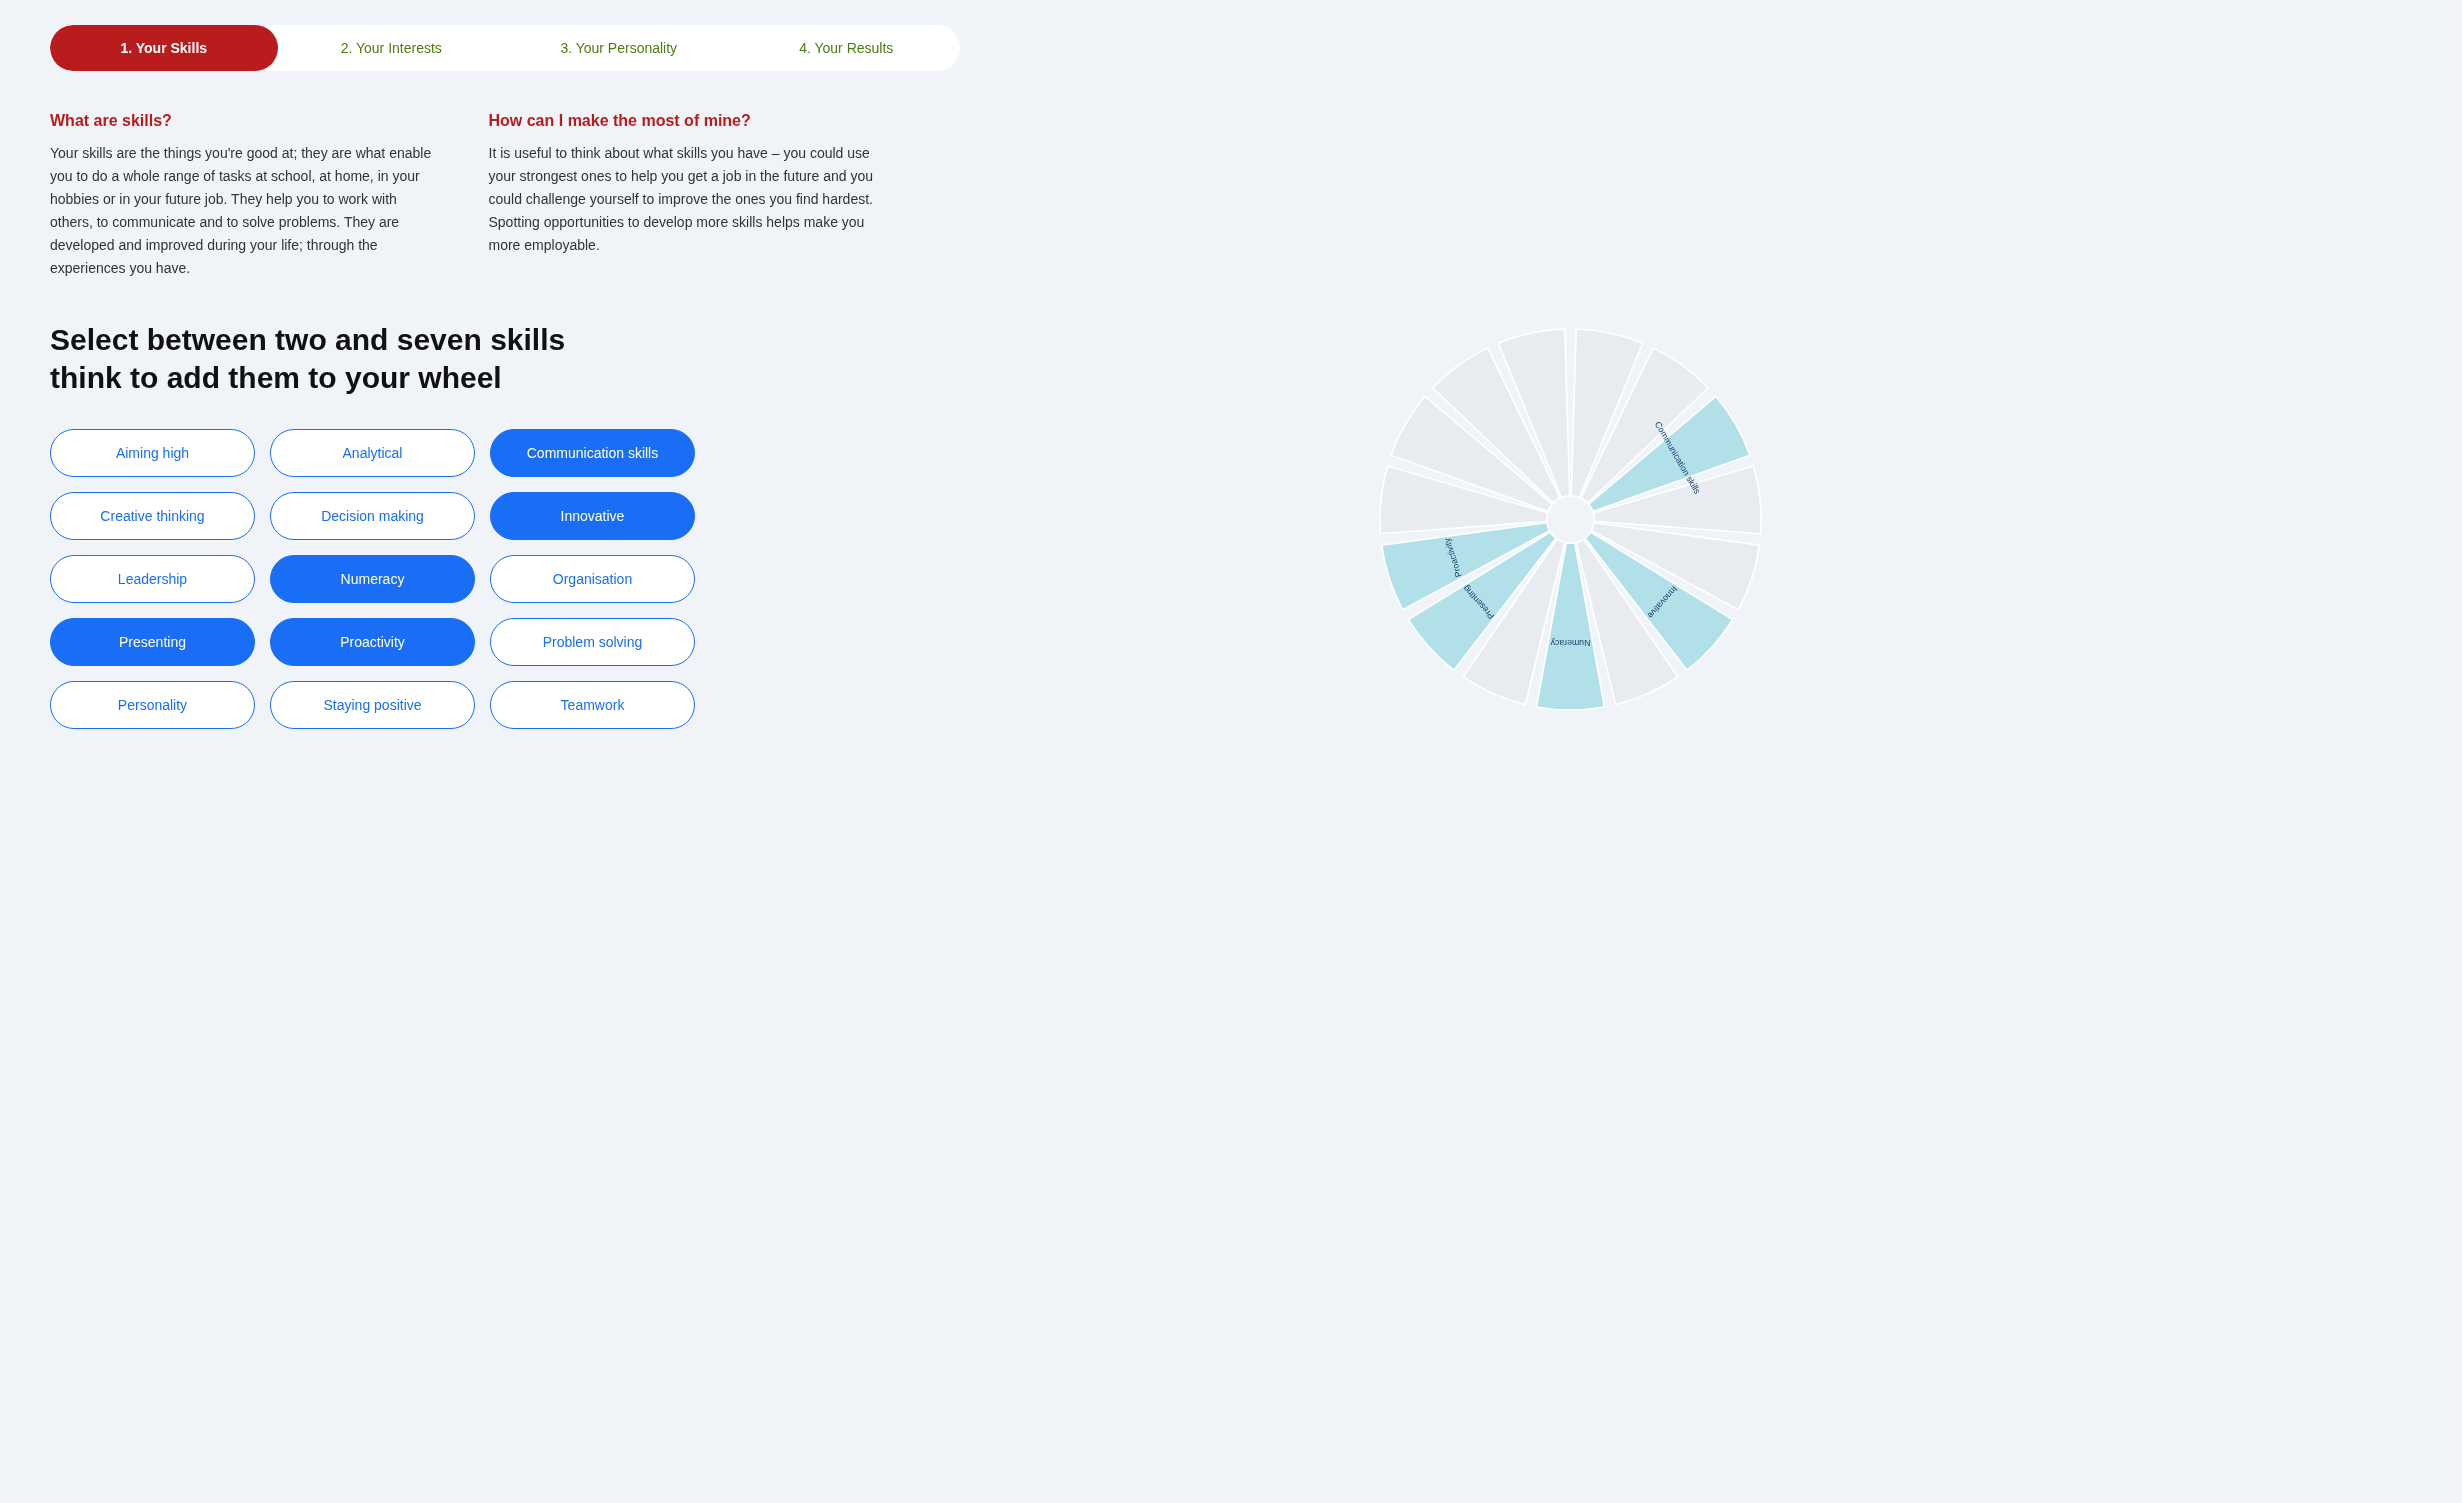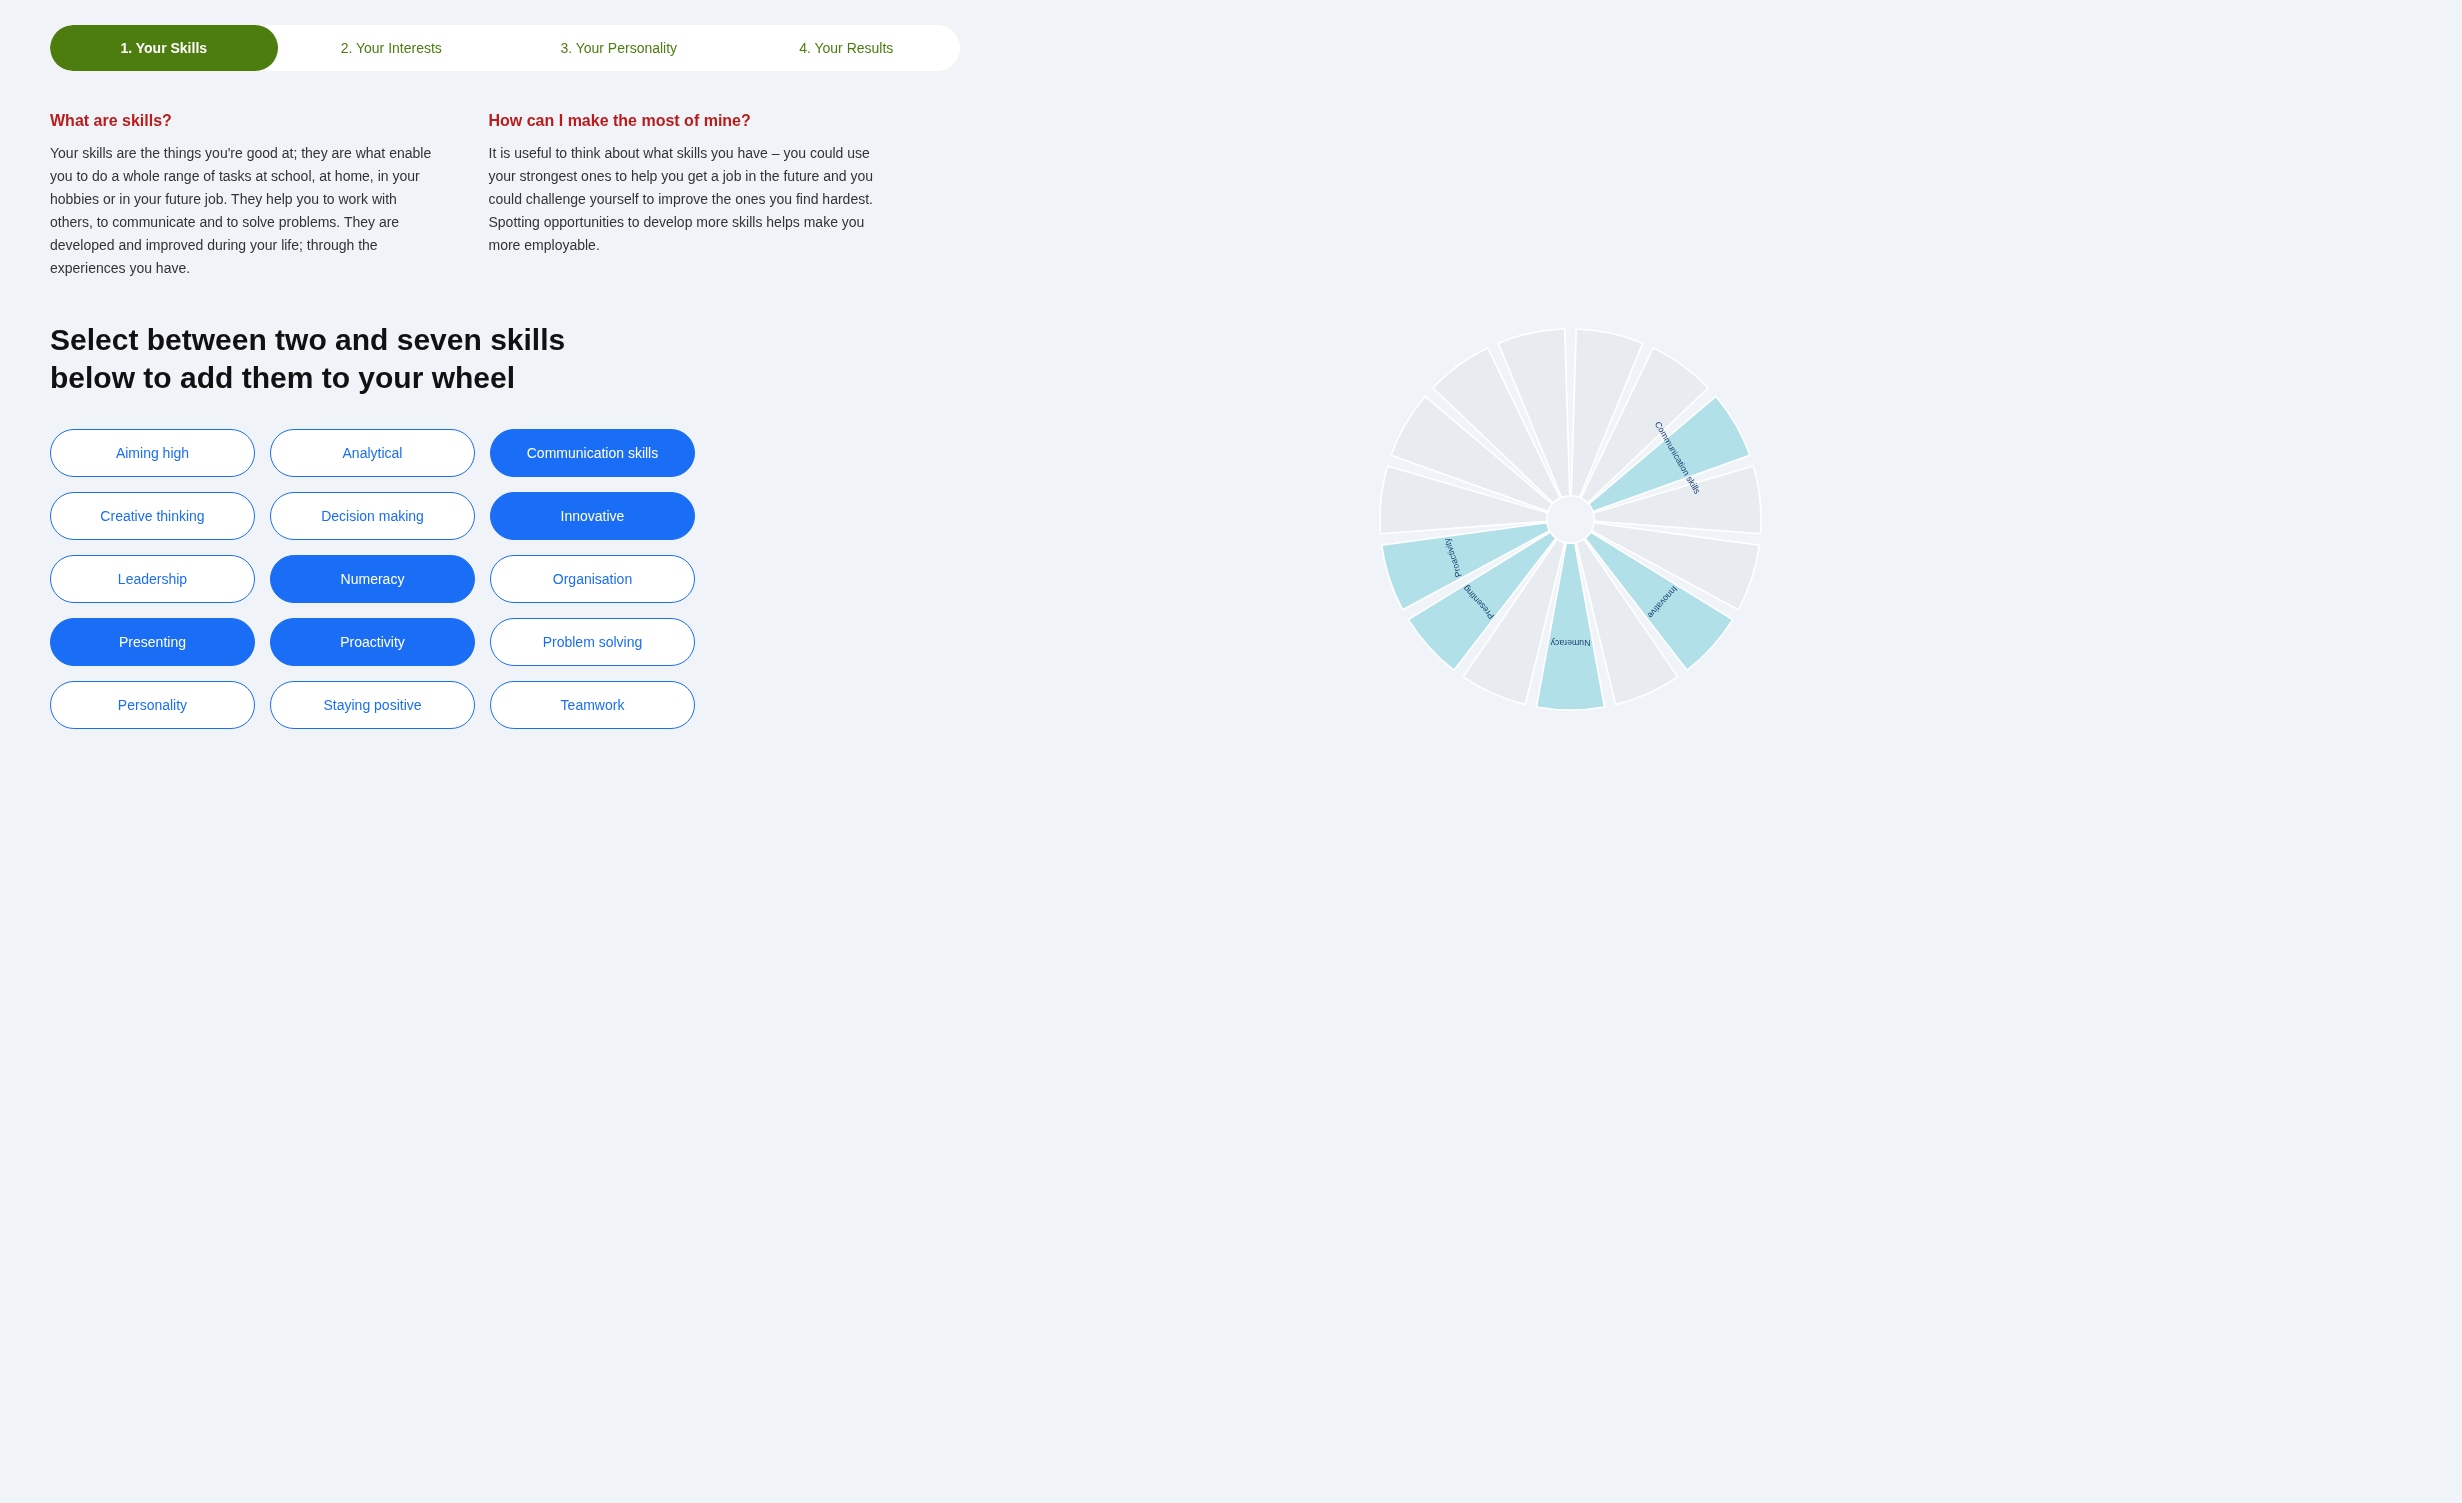--- a/index.html
+++ b/index.html
@@ -28,21 +28,21 @@
       text-align: center;
       padding: 15px 8.3px;
       font-size: 14px;
       font-weight: 500;
       color: #4d7c0f;
       cursor: pointer;
       background: #fff;
       border-radius: 33px;
     }
     .nav-step.active {
-      background: #4d7c0f;
+      background: #b91c1c;
       color: #fff;
       border-radius: 33px;
       font-weight: 600;
     }
 
     
     .info-section {
       display: flex;
       gap: 50px;
       margin-bottom: 41px;
@@ -171,21 +171,21 @@
     <p>Your skills are the things you're good at; they are what enable you to do a whole range of tasks at school, at home, in your hobbies or in your future job. They help you to work with others, to communicate and to solve problems. They are developed and improved during your life; through the experiences you have.</p>
   </div>
   <div class="info-block">
     <h2>How can I make the most of mine?</h2>
     <p>It is useful to think about what skills you have – you could use your strongest ones to help you get a job in the future and you could challenge yourself to improve the ones you find hardest. Spotting opportunities to develop more skills helps make you more employable.</p>
   </div>
 </div>
 
 <div class="main-content">
   <div class="left-panel">
-    <h1 class="section-title">Select between two and seven skills below to add them to your wheel</h1>
+    <h1 class="section-title">Select between two and seven skills think to add them to your wheel</h1>
 
     <div class="skills-grid" id="skills-grid">
         <button class="skill-btn">Aiming high</button>
         <button class="skill-btn">Analytical</button>
         <button class="skill-btn selected">Communication skills</button>
         <button class="skill-btn">Creative thinking</button>
         <button class="skill-btn">Decision making</button>
         <button class="skill-btn selected">Innovative</button>
         <button class="skill-btn">Leadership</button>
         <button class="skill-btn selected">Numeracy</button>

